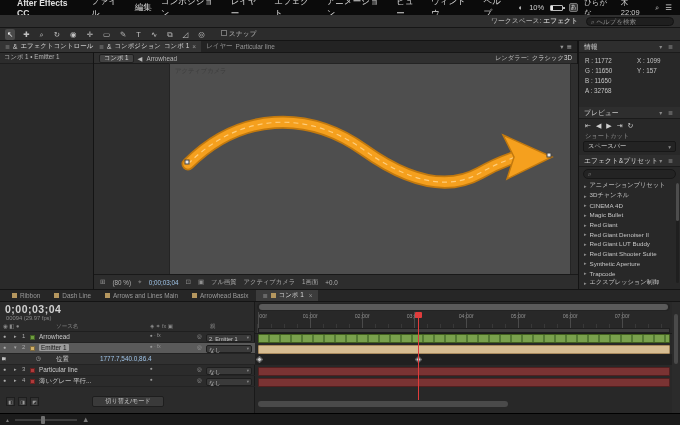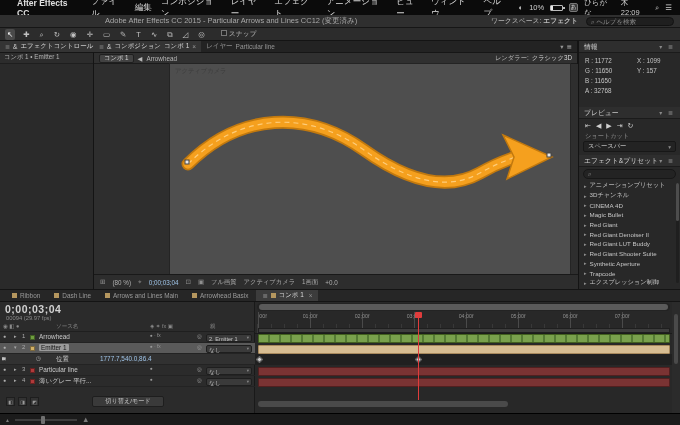--- a/index.html
+++ b/index.html
@@ -141,21 +141,20 @@
       </span>
     <span class="ime">あ</span>
     <span>ひらがな</span>
     <span>木 22:09</span>
     <span>⌕</span>
     <span>☰</span>
   </span>
 </div>
 
 <div id="titlebar" class="p">
-  <span class="title">Adobe After Effects CC 2015 - Particular Arrows and Lines CC12 (変更済み)</span>
   <span class="right">
     <span class="ws">
       <span>ワークスペース:</span>
       <b>エフェクト</b>
     </span>
     <span class="hsearch">
       <span>⌕</span>
       <span>ヘルプを検索</span>
     </span>
   </span>

